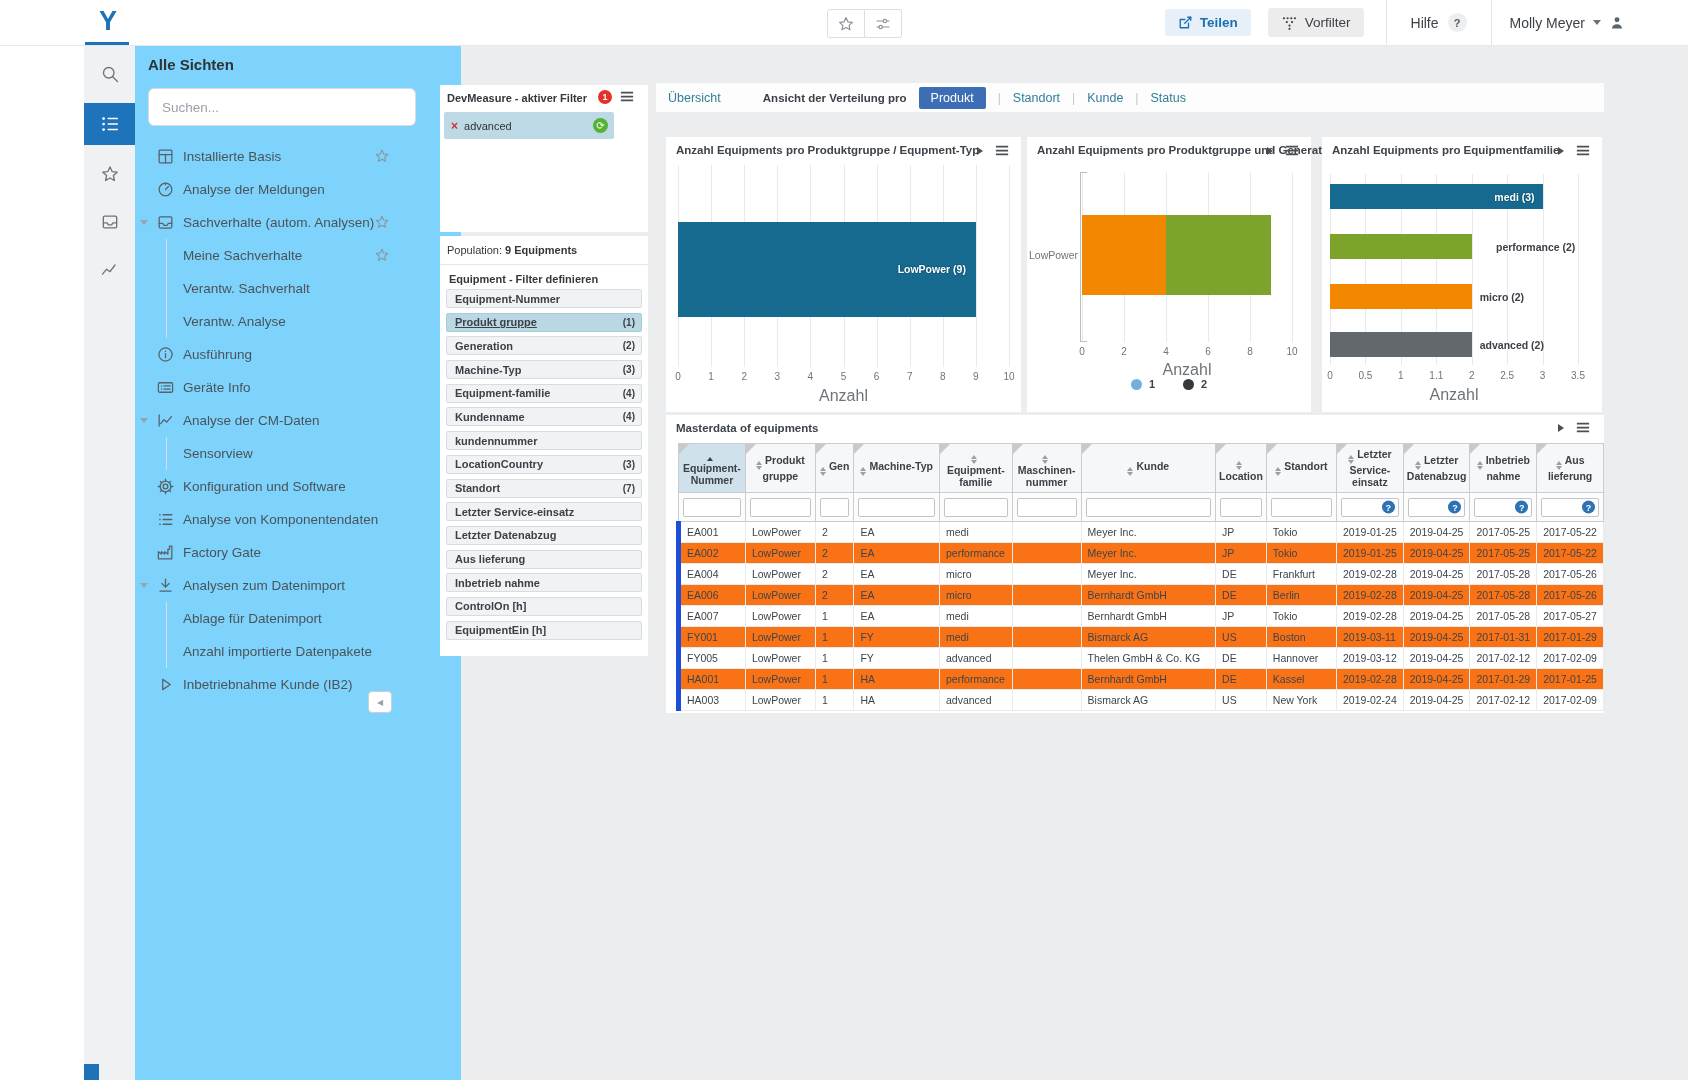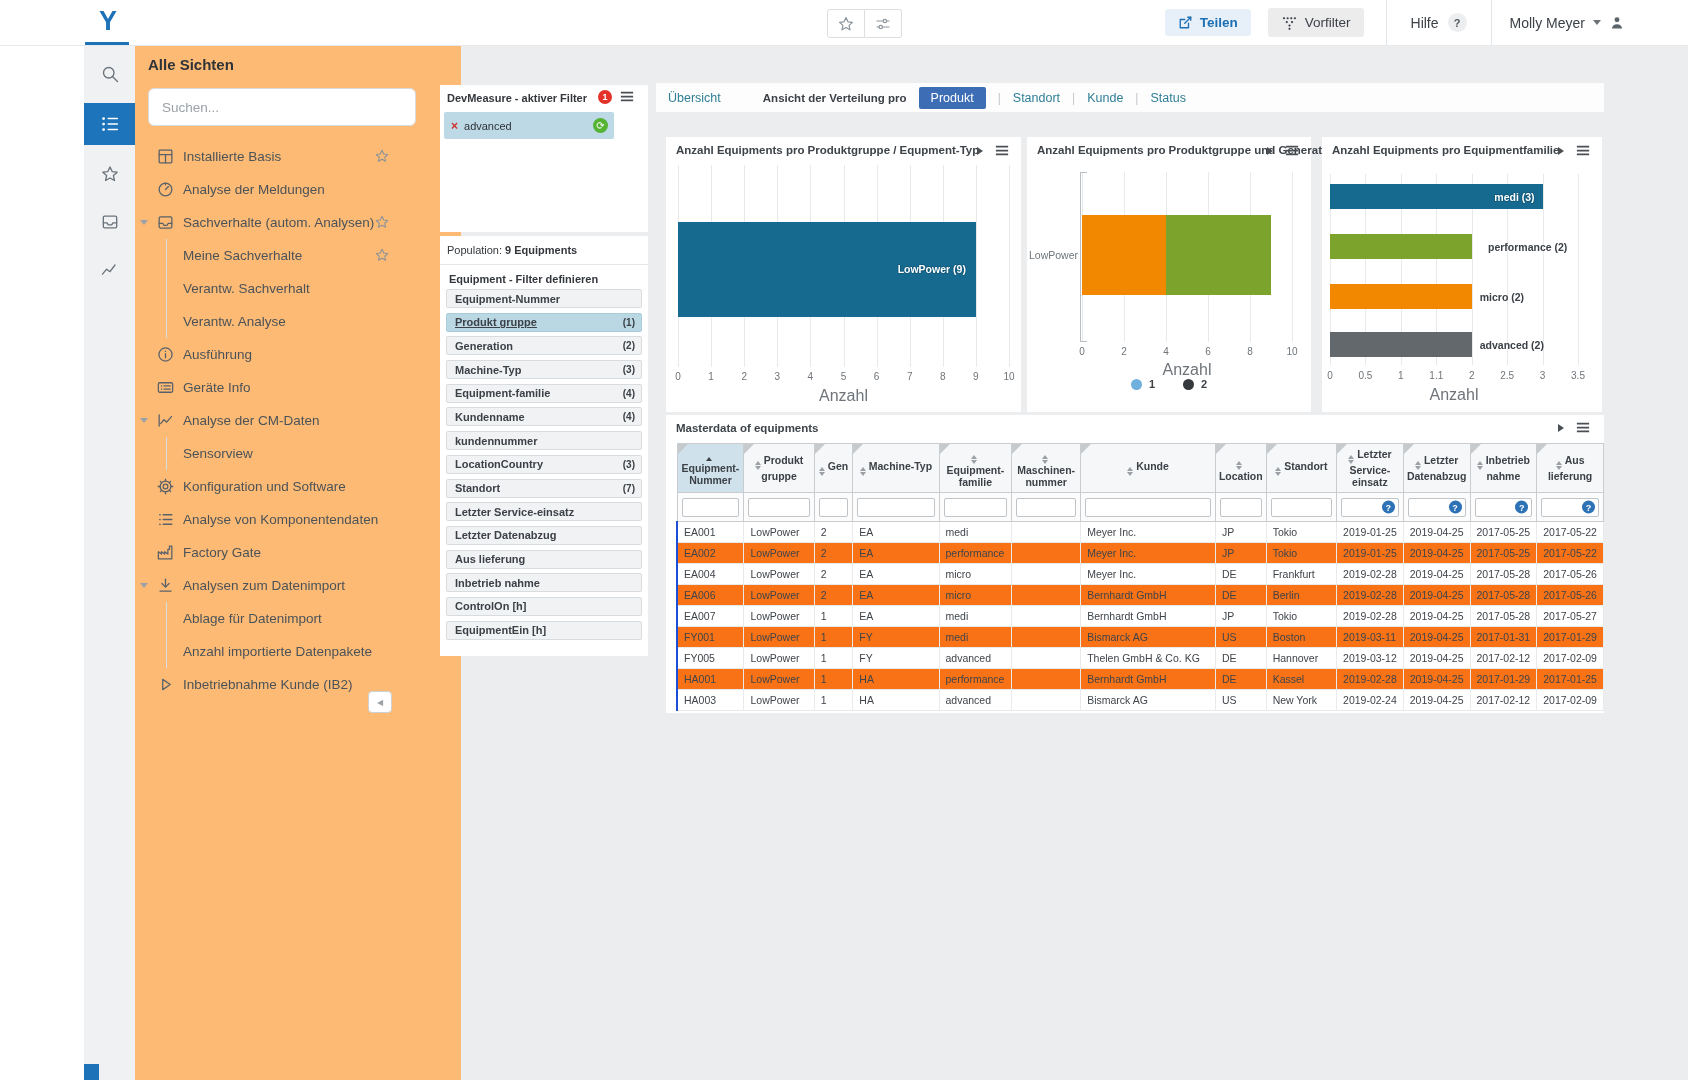--- a/index.html
+++ b/index.html
@@ -30,21 +30,21 @@
 
   
   .rail{position:absolute;left:84px;top:45px;width:51px;height:1035px;background:#f0f1f3;}
   .rail-icon{position:absolute;left:0;width:51px;height:38px;display:flex;align-items:center;justify-content:center;color:#6b747c;}
   .rail-icon svg{width:20px;height:20px;}
   .rail-active{position:absolute;left:0;top:58px;width:51px;height:42px;background:#1e74ba;display:flex;align-items:center;justify-content:center;color:#fff;}
   .rail-active svg{width:22px;height:22px;}
   .blue-corner{position:absolute;left:84px;top:1064px;width:15px;height:16px;background:#1d72b8;}
 
   
-  .sidebar{position:absolute;left:135px;top:45px;width:326px;height:1035px;background:#fdba74;}
+  .sidebar{position:absolute;left:135px;top:45px;width:326px;height:1035px;background:#7dd3fc;}
   .sb-title{position:absolute;left:13px;top:11px;font-size:15px;font-weight:bold;color:#2f3338;}
   .sb-search{position:absolute;left:13px;top:43px;width:240px;height:36px;border:1px solid #d8dbdd;border-radius:6px;font-size:13.5px;color:#3c4147;padding:0 13px;outline:none;background:#fff;}
   .sb-search::placeholder{color:#9aa1a7;}
   .nav{position:absolute;left:0;top:95px;width:297px;}
   .nav-item{position:relative;height:33px;display:flex;align-items:center;cursor:pointer;}
   .nav-caret{position:absolute;left:5px;top:14px;width:0;height:0;border-left:4px solid transparent;border-right:4px solid transparent;border-top:5px solid #9aa1a8;}
   .nav-ic{position:absolute;left:21px;top:7px;width:19px;height:19px;color:#58616a;}
   .nav-ic svg{width:19px;height:19px;}
   .nav-label{position:absolute;left:48px;font-size:13.5px;color:#4b5359;white-space:nowrap;}
   .nav-star{position:absolute;left:239px;top:8px;width:16px;height:16px;color:#8a939b;}
@@ -111,21 +111,21 @@
   .sort{display:inline-flex;flex-direction:column;gap:1px;margin-right:3px;vertical-align:-1px;}
   .sort i{display:block;width:0;height:0;border-left:3.5px solid transparent;border-right:3.5px solid transparent;}
   .sort .up{border-bottom:4px solid #9aa0a6;}
   .sort .dn{border-top:4px solid #9aa0a6;}
   .sort.asc .up{border-bottom-color:#3c4147;}
   td.fcell{background:#fcfcfd;border:1px solid #c9cdd0;padding:4px 4px;position:relative;}
   .finput{width:100%;height:19px;background:#fff;border:1px solid #bfc4c8;border-radius:2px;box-sizing:border-box;outline:none;padding:0 4px;font-size:10px;}
   .qmark{position:absolute;right:8px;top:50%;transform:translateY(-50%);width:13px;height:13px;border-radius:50%;background:#2d72b5;color:#fff;font-size:9px;font-weight:bold;display:flex;align-items:center;justify-content:center;cursor:pointer;}
   table.grid td.dcell{font-size:10.5px;color:#3f444a;padding:3px 6px;border-right:1px solid #e8eaec;border-bottom:1px solid #e8eaec;white-space:nowrap;overflow:hidden;height:14px;}
   table.grid tr.r-even td.dcell{background:#f97316;}
-  table.grid td.dcell:first-child{border-left:2px solid #1d4ed8;}
+  table.grid td.dcell:first-child{border-left:5px solid #1d4ed8;}
   .hamburger{width:14px;height:11px;}
 </style>
 </head>
 <body>
 
 <div class="screen">
 
   <header class="topbar">
     <div class="logo">Y</div>
     <div class="quick-group">
@@ -588,21 +588,21 @@
       <div class="gl" style="left: 185.143px; top: 37px; height: 191px;"></div>
       <div class="tick" style="left: 185.143px; top: 233px;">2.5</div>
       <div class="gl" style="left: 220.571px; top: 37px; height: 191px;"></div>
       <div class="tick" style="left: 220.571px; top: 233px;">3</div>
       <div class="gl" style="left: 256px; top: 37px; height: 191px;"></div>
       <div class="tick" style="left: 256px; top: 233px;">3.5</div>
       <div class="xlab" style="left: 8px; width: 248px; top: 249px;">Anzahl</div>
       <div class="bar" style="left: 8px; top: 47px; width: 212.571px; height: 25px; background: rgb(22, 105, 143);"></div>
       <div class="bar-label-in" style="left: 8px; top: 54px; width: 204.571px;">medi (3)</div>
       <div class="bar" style="left: 8px; top: 97px; width: 141.714px; height: 25px; background: rgb(124, 164, 45);"></div>
-      <div class="bar-label-out" style="left: 166px; top: 104px;">performance (2)</div>
+      <div class="bar-label-out" style="left: 174px; top: 104px;">performance (2)</div>
       <div class="bar" style="left: 8px; top: 147px; width: 141.714px; height: 25px; background: rgb(241, 136, 0);"></div>
       <div class="bar-label-out" style="left: 157.714px; top: 154px;">micro (2)</div>
       <div class="bar" style="left: 8px; top: 195px; width: 141.714px; height: 25px; background: rgb(99, 104, 108);"></div>
       <div class="bar-label-out" style="left: 157.714px; top: 202px;">advanced (2)</div>
     </section>
 
   <section class="tbl-panel">
     <div class="panel-head-title">Masterdata of equipments</div>
     <div class="ph-arrow" style="left:892px;top:9px"></div>
     <div class="ph-menu" style="left:910px;top:7px">

